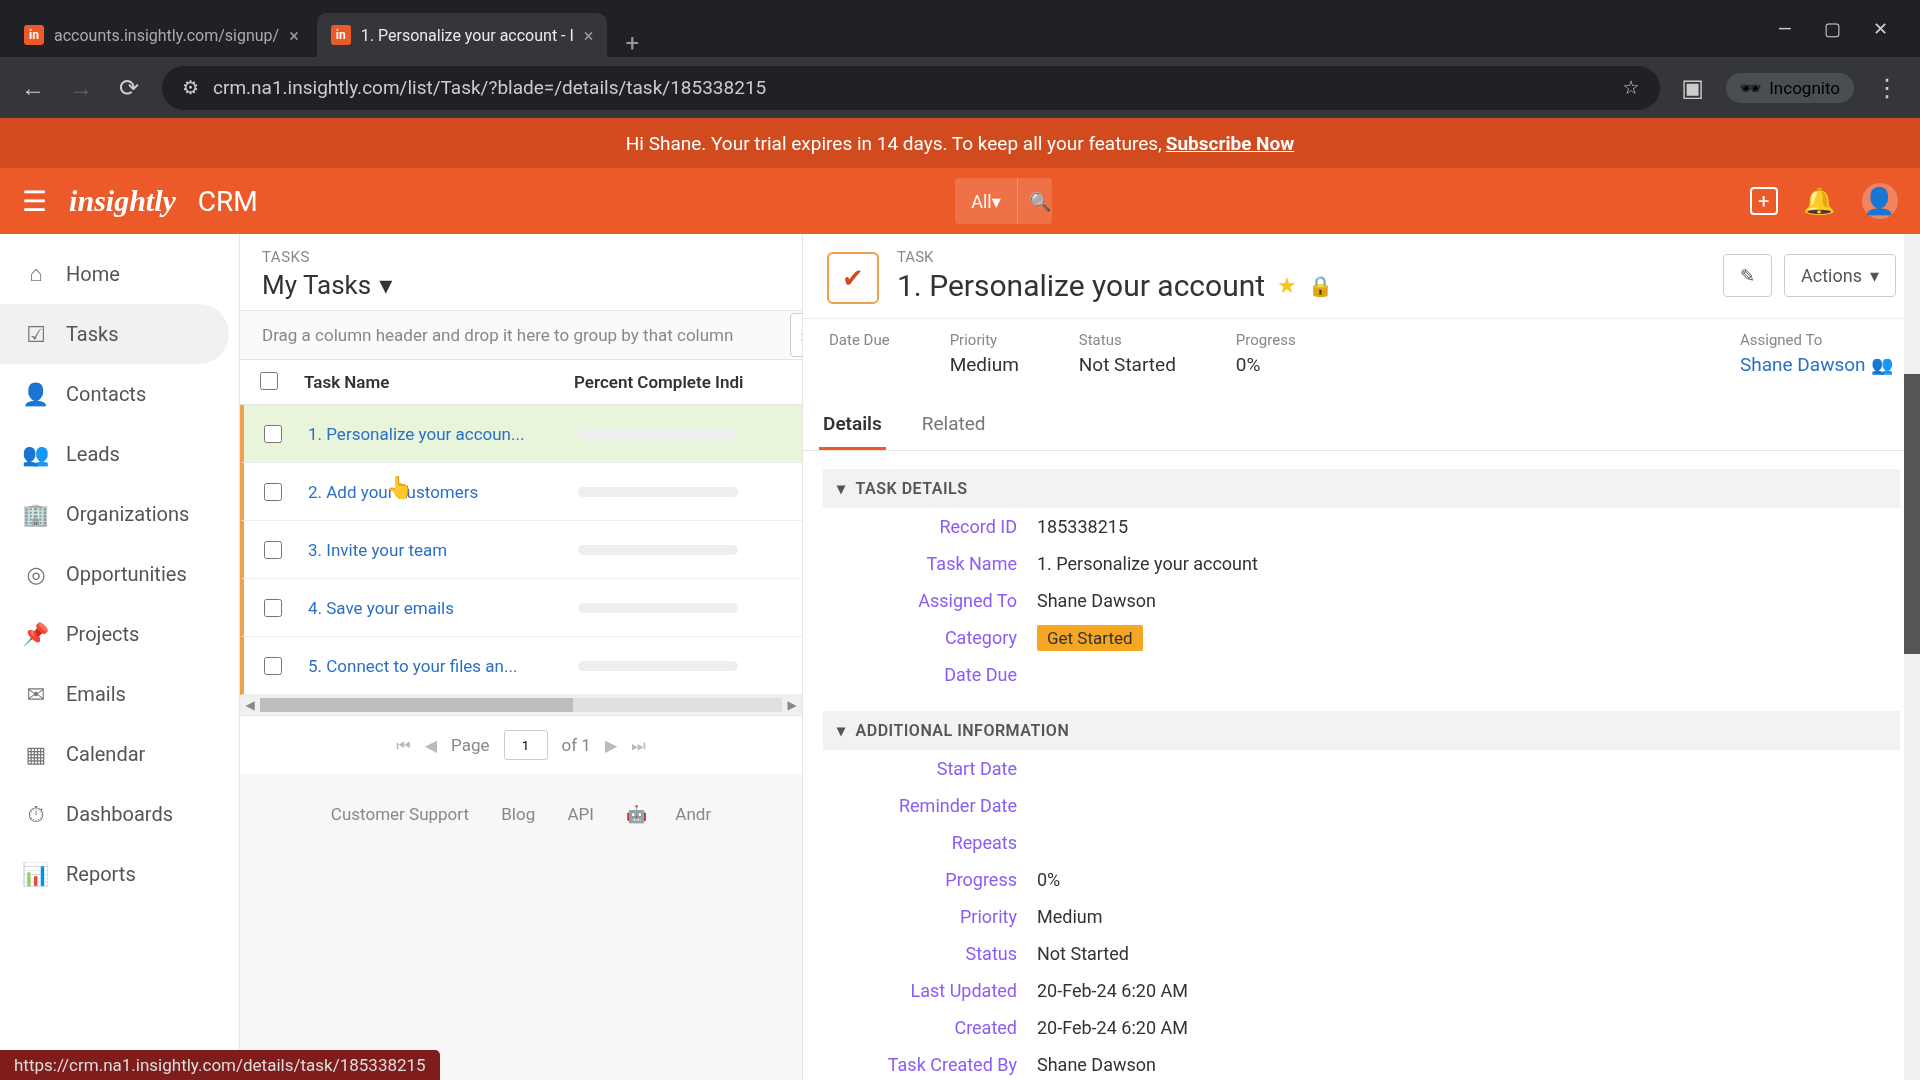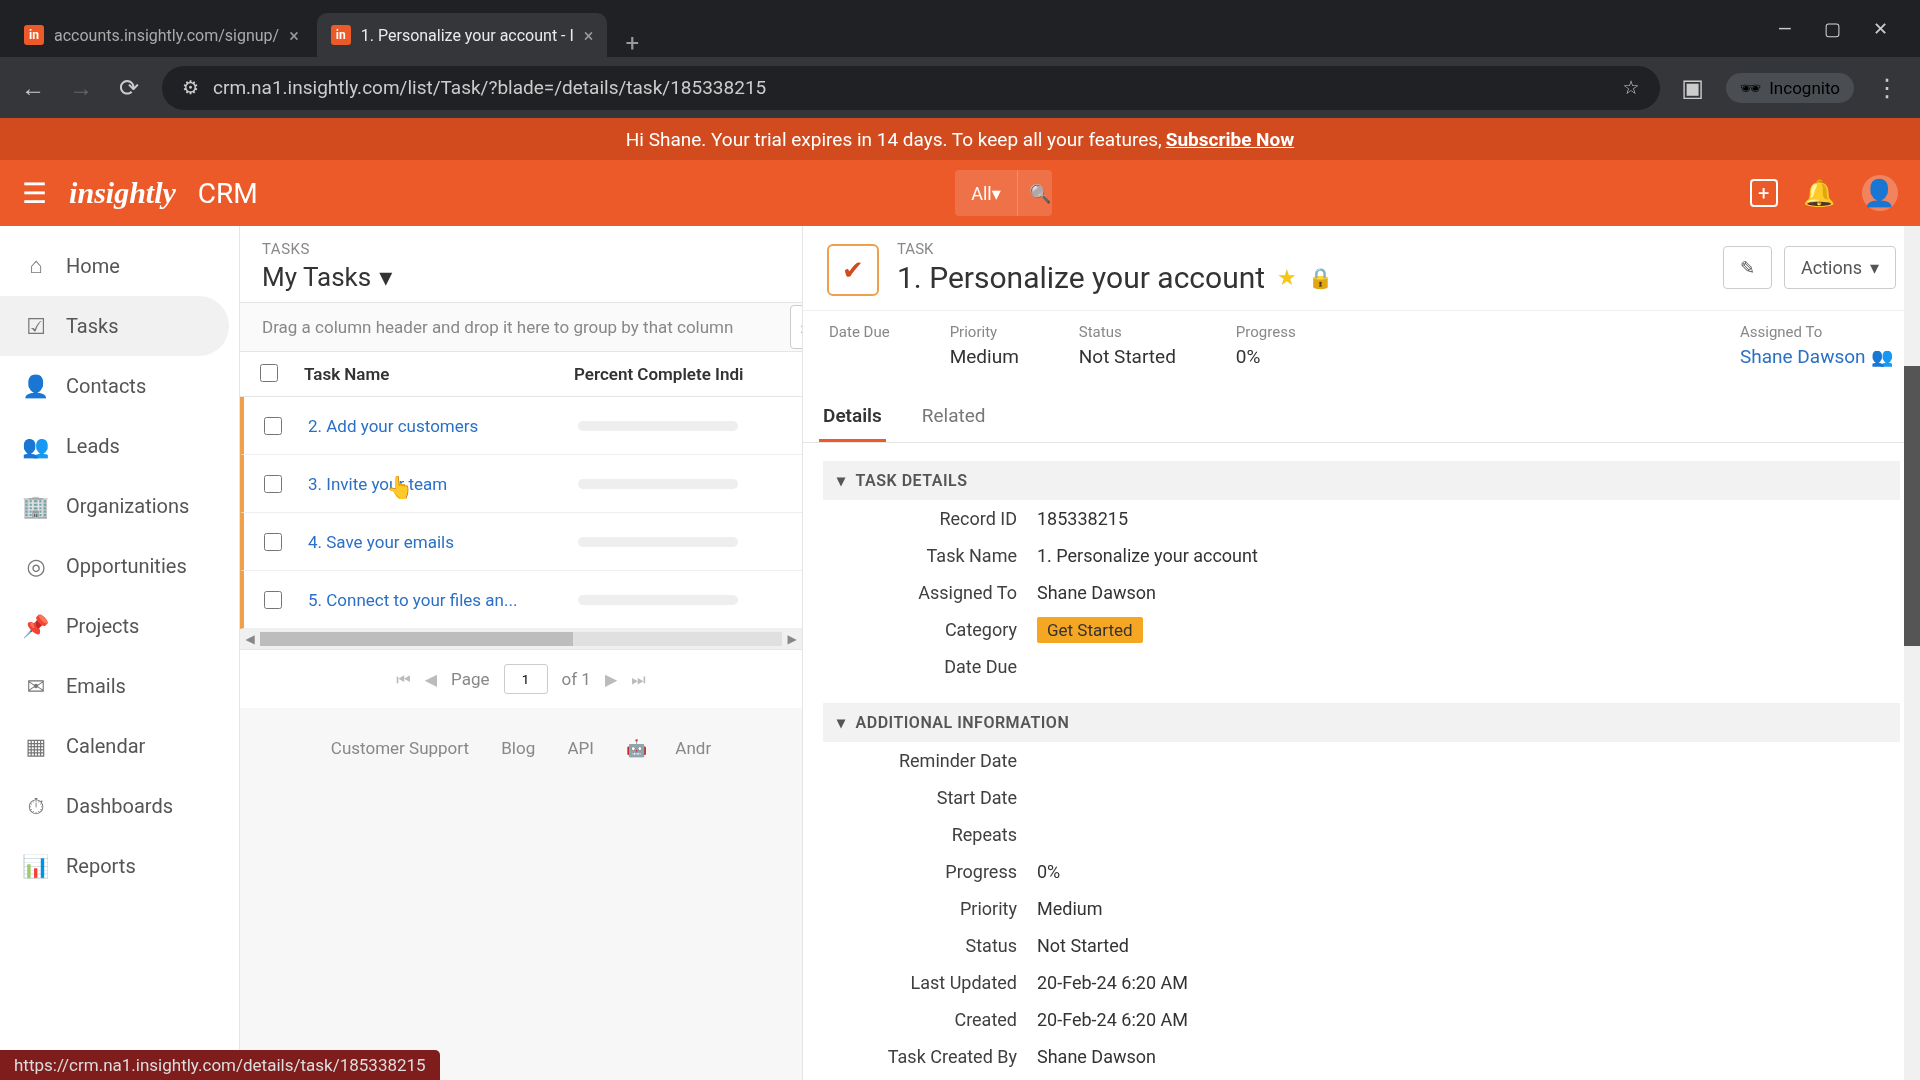--- a/index.html
+++ b/index.html
@@ -11,21 +11,21 @@
 .tab-favicon{width:20px;height:20px;background:#ed5a29;border-radius:3px;display:flex;align-items:center;justify-content:center;color:#fff;font-size:12px;font-weight:bold}
 .tab-close{color:#999;font-size:18px}
 .tab-add{color:#999;font-size:24px;padding:0 14px;cursor:pointer}
 .win-controls{margin-left:auto;display:flex;gap:32px;color:#ccc;font-size:18px;padding:0 22px;align-self:center}
 .addr-bar{height:66px;background:#35363a;display:flex;align-items:center;padding:0 18px;gap:18px}
 .nav-btn{color:#ccc;font-size:24px;width:30px;text-align:center}
 .nav-btn.disabled{color:#666}
 .url-box{flex:1;background:#202124;border-radius:30px;height:44px;display:flex;align-items:center;padding:0 20px;color:#ccc;font-size:19px;gap:14px}
 .url-icons-right{margin-left:auto;display:flex;gap:22px;align-items:center;color:#ccc}
 .incognito-pill{background:#4a4d51;border-radius:20px;padding:5px 14px;display:flex;align-items:center;gap:8px;font-size:17px}
-.trial-banner{background:#d14b1f;color:#fff;height:42px;display:flex;align-items:center;justify-content:center;font-size:19px}
+.trial-banner{background:#d14b1f;color:#fff;height:50px;display:flex;align-items:center;justify-content:center;font-size:19px}
 .trial-banner a{color:#fff;font-weight:bold;text-decoration:underline;margin-left:4px}
 .app-header{background:#ed5a29;height:66px;display:flex;align-items:center;padding:0 22px;gap:22px;color:#fff}
 .hamburger{font-size:28px;color:#fff}
 .logo{font-family:cursive;font-size:30px;font-style:italic;font-weight:bold}
 .module{font-size:28px;color:#fff}
 .search-wrap{margin-left:auto;margin-right:auto;display:flex;align-items:center;background:rgba(255,255,255,.14);border-radius:4px;height:46px;overflow:hidden}
 .search-all{padding:0 16px;border-right:1px solid rgba(255,255,255,.2);font-size:18px;display:flex;align-items:center;height:100%}
 .search-input{background:transparent;border:none;color:#fff;font-size:20px;padding:0 16px;width:420px;outline:none}
 .search-input::placeholder{color:rgba(255,255,255,.85)}
 .hdr-right{display:flex;gap:26px;align-items:center;font-size:26px}
@@ -72,21 +72,21 @@
 .summary-item{display:flex;flex-direction:column;gap:4px}
 .summary-label{color:#888;font-size:15px}
 .summary-value{color:#333;font-size:19px}
 .summary-value.link{color:#2a70c7}
 .tabs{display:flex;border-bottom:1px solid #e5e5e5;padding:0 16px;gap:32px;margin-top:6px}
 .tab-item{padding:12px 4px;color:#777;font-size:19px;border-bottom:3px solid transparent}
 .tab-item.active{color:#333;font-weight:600;border-bottom-color:#ed5a29}
 .section{margin:18px 20px 0}
 .section-head{background:#f2f2f2;padding:10px 14px;color:#555;font-size:16px;font-weight:600;letter-spacing:.5px;display:flex;align-items:center;gap:10px}
 .kv{display:flex;padding:8px 14px;font-size:18px}
-.kv-label{width:200px;text-align:right;color:#404040;padding-right:20px}
+.kv-label{width:200px;text-align:right;color:#8b5cf6;padding-right:20px}
 .kv-value{color:#333}
 .badge-cat{background:#f5a623;color:#333;padding:3px 10px;border-radius:2px;font-size:17px}
 .status-url{position:absolute;bottom:0;left:0;background:#7f1d1d;color:#ddd;font-size:17px;padding:5px 14px;border-radius:0 5px 0 0}
 .vscroll{position:absolute;right:0;top:0;bottom:0;width:16px;background:#f0f0f0}
 .vscroll-thumb{position:absolute;top:140px;width:100%;height:280px;background:#555}
 .star{color:#f5c518;font-size:22px}
 .lock{color:#bbb;font-size:20px}
 .assign-icon{color:#888;font-size:18px;margin-left:6px}
 .cursor{position:absolute;left:386px;top:475px;font-size:22px;pointer-events:none}
 </style>
@@ -215,20 +215,29 @@
       <span>Drag a column header and drop it here to group by that column</span>
       <div class="expand-handle">›</div>
     </div>
     <div class="grid-head">
       <div class="col-chk">
           <input type="checkbox" style="">
         </div>
       <div class="col-name">Task Name</div>
       <div class="col-pc">Percent Complete Indi</div>
     </div>
+    <div class="grid-row selected">
+      <div class="col-chk">
+          <input type="checkbox" style="">
+        </div>
+      <div class="col-name"><span class="task-link">1. Personalize your accoun...</span></div>
+      <div class="col-pc">
+          <div class="progress-bar"></div>
+        </div>
+    </div>
     <div class="grid-row">
       <div class="col-chk">
           <input type="checkbox" style="">
         </div>
       <div class="col-name"><span class="task-link">2. Add your customers</span></div>
       <div class="col-pc">
           <div class="progress-bar"></div>
         </div>
     </div>
     <div class="grid-row">
@@ -356,28 +365,28 @@
           <div class="kv-value"></div>
         </div>
     </div>
 
     <div class="section">
       <div class="section-head">
           <span>▾</span>
           <span>ADDITIONAL INFORMATION</span>
         </div>
       <div class="kv">
+          <div class="kv-label">Start Date</div>
+          <div class="kv-value"></div>
+        </div>
+      <div class="kv">
           <div class="kv-label">Reminder Date</div>
           <div class="kv-value"></div>
         </div>
       <div class="kv">
-          <div class="kv-label">Start Date</div>
-          <div class="kv-value"></div>
-        </div>
-      <div class="kv">
           <div class="kv-label">Repeats</div>
           <div class="kv-value"></div>
         </div>
       <div class="kv">
           <div class="kv-label">Progress</div>
           <div class="kv-value">0%</div>
         </div>
       <div class="kv">
           <div class="kv-label">Priority</div>
           <div class="kv-value">Medium</div>

